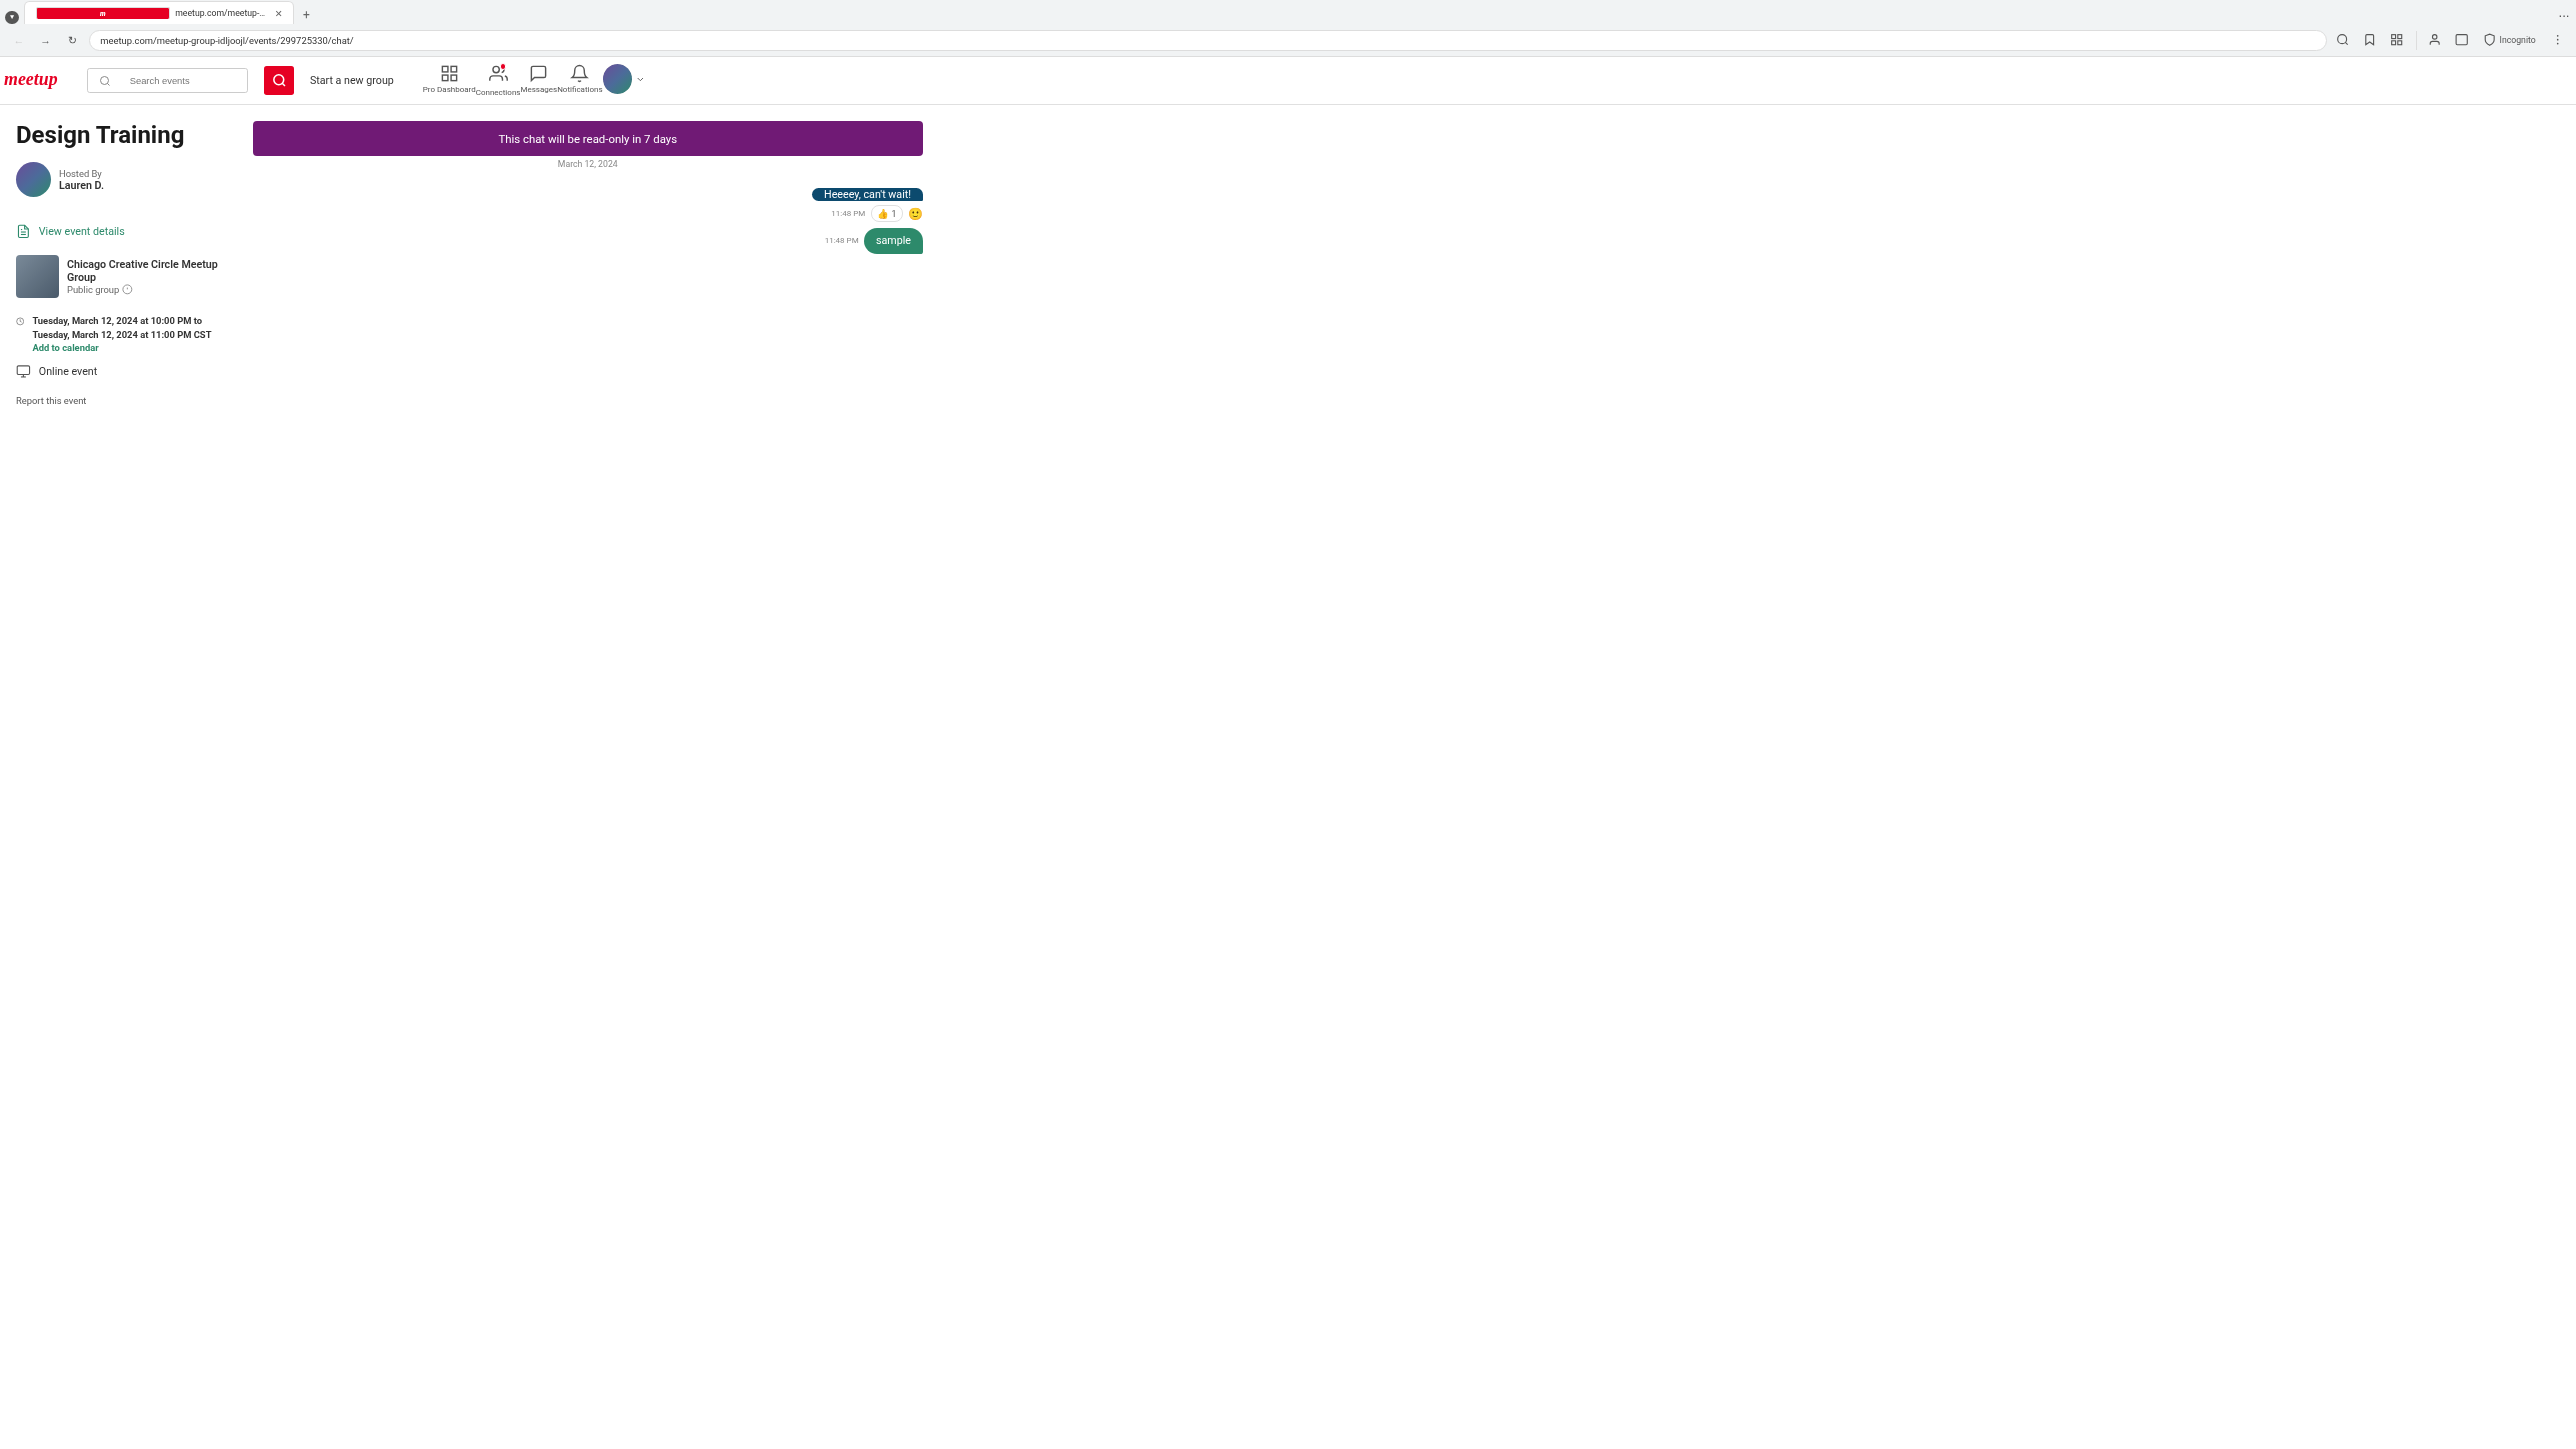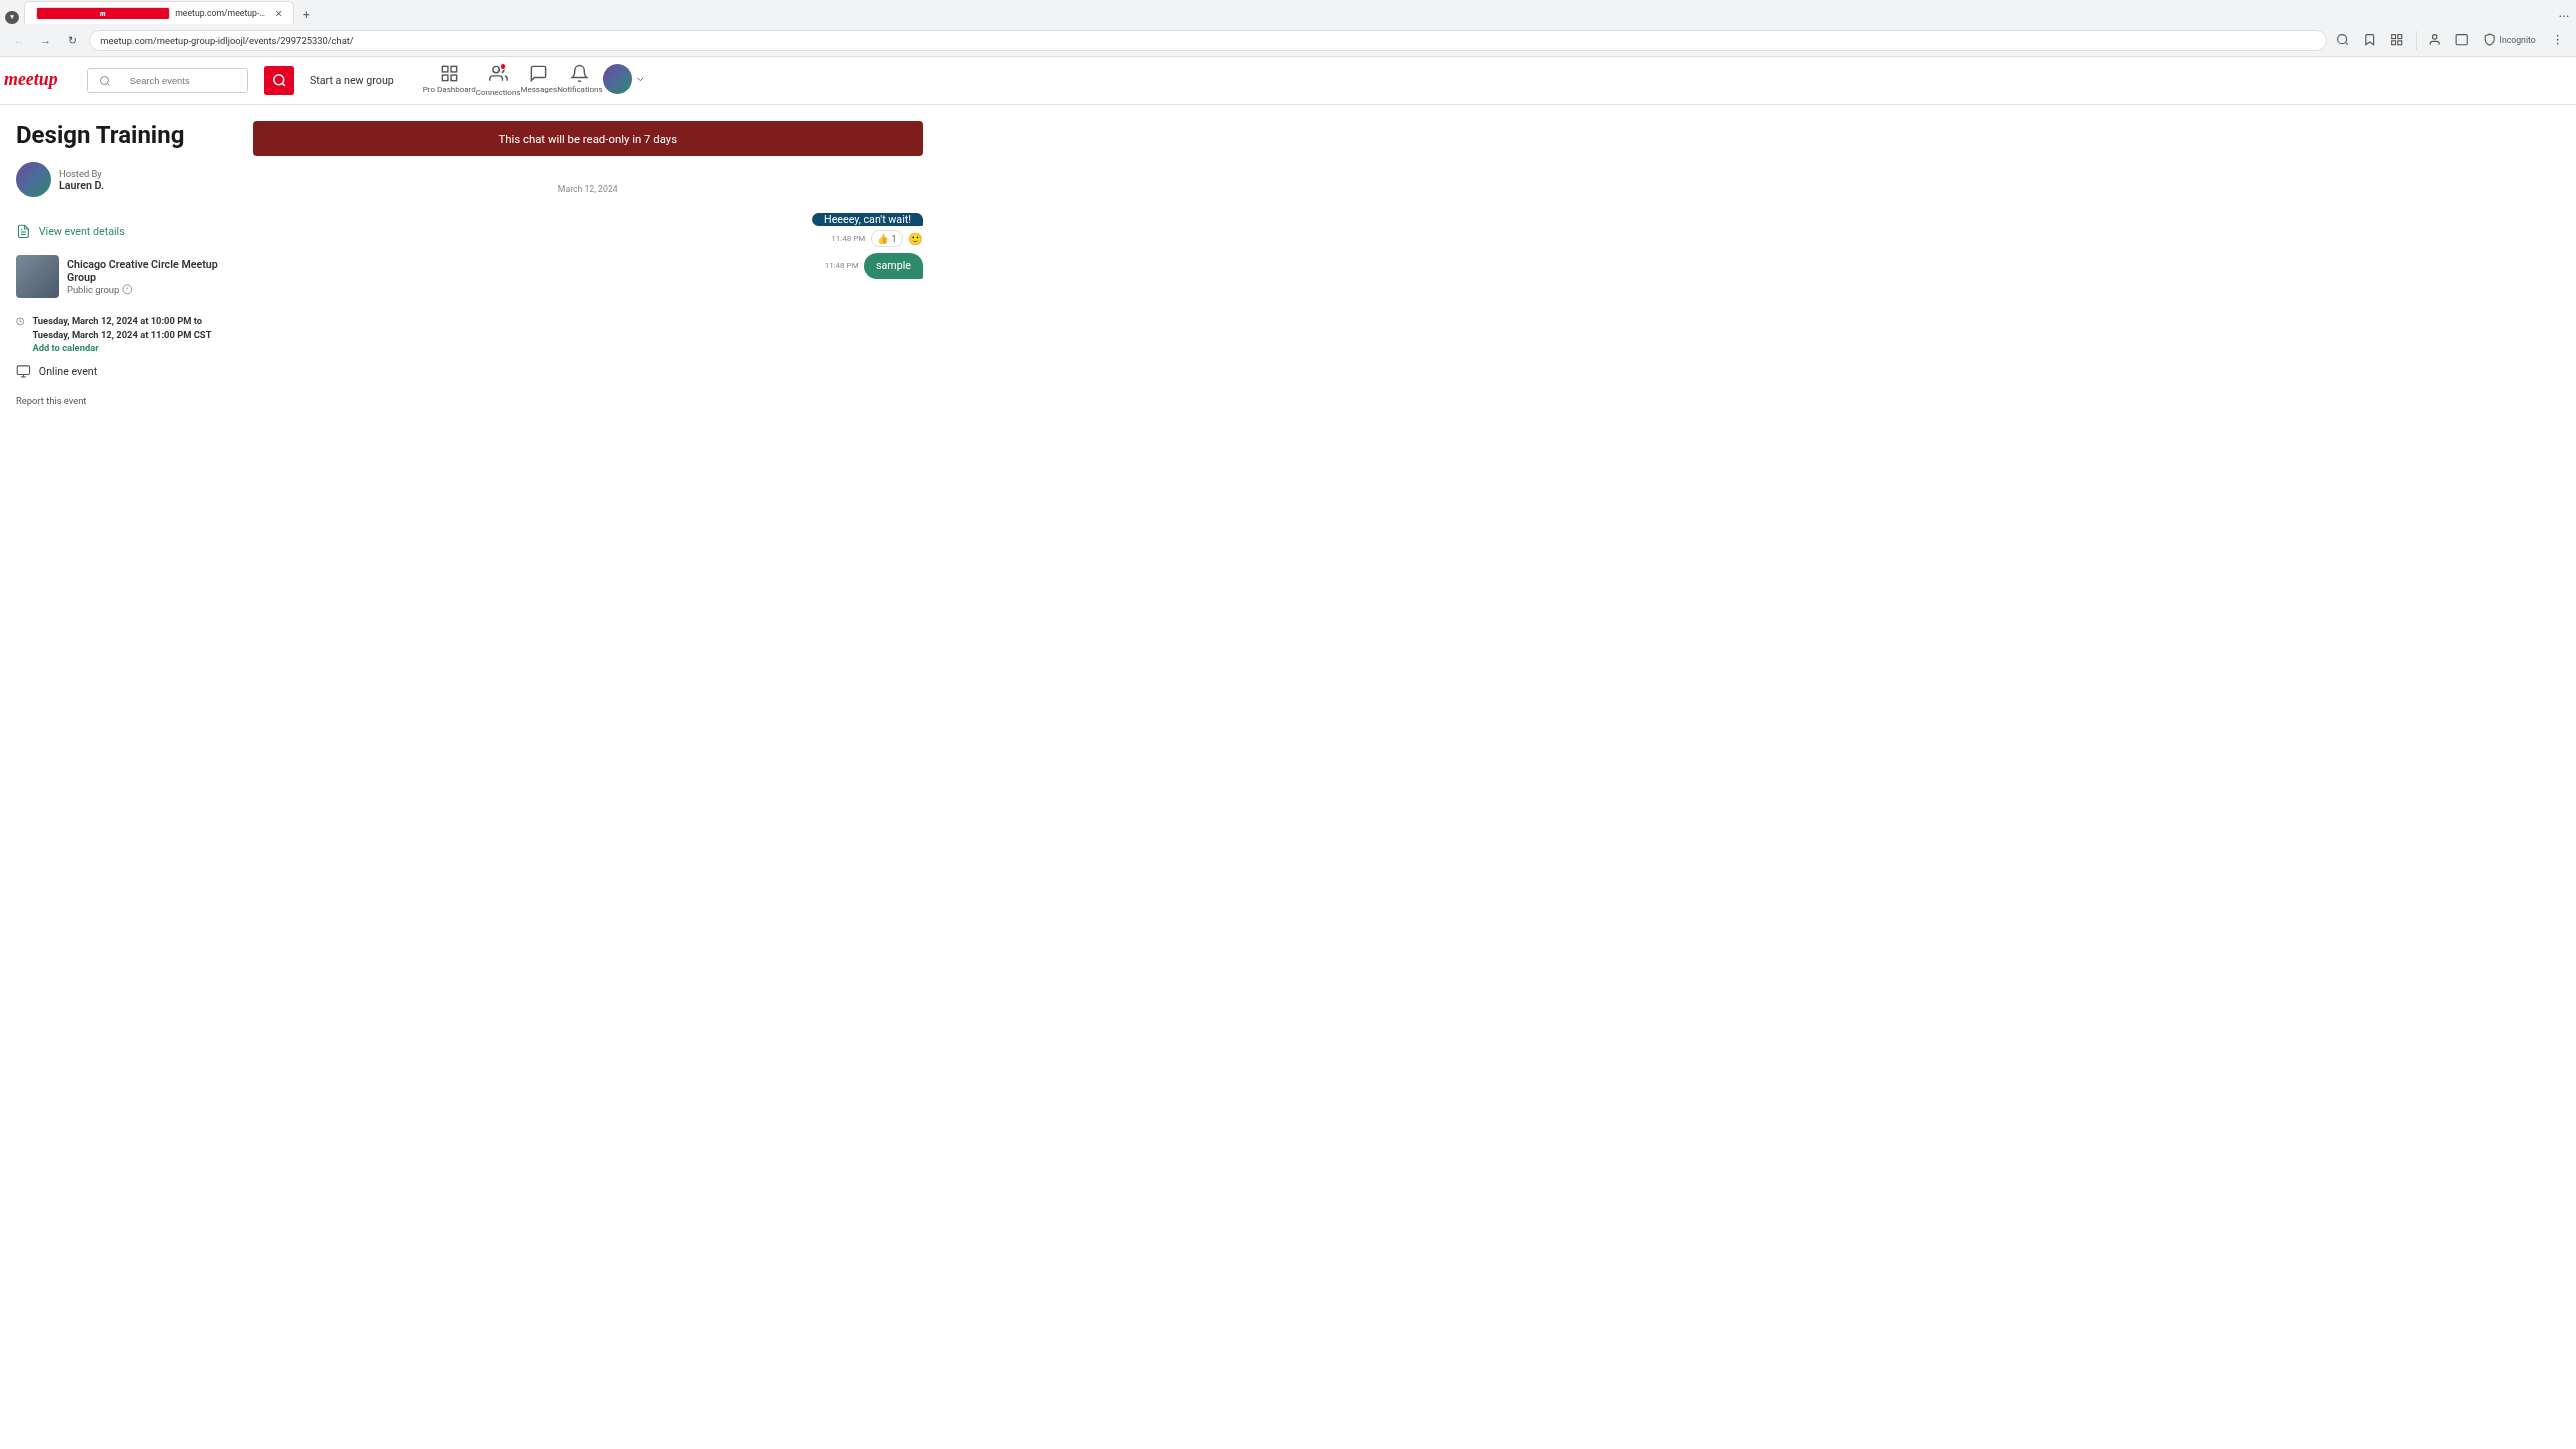--- a/index.html
+++ b/index.html
@@ -51,21 +51,21 @@
     .group-type { font-size: 9.4px; color: #666; display: flex; align-items: center; gap: 2.7px; }
     .event-datetime { display: flex; align-items: flex-start; gap: 8px; margin-bottom: 10.7px; font-weight: bold; }
     .datetime-text { font-size: 9.4px; color: #333; line-height: 1.5; }
     .add-calendar { font-size: 9.4px; color: #2d8a6b; cursor: pointer; }
     .online-event { display: flex; align-items: center; gap: 8px; font-size: 10.7px; color: #333; margin-bottom: 16px; }
     .report-link { font-size: 9.4px; color: #555; cursor: pointer; display: block; margin-top: 10.7px; }
 
     
     .chat-section { flex: 1; position: relative; }
     .chat-options-btn { position: absolute; top: 0; right: 0; background: none; border: none; cursor: pointer; font-size: 13.4px; color: #555; width: 24px; height: 24px; display: flex; align-items: center; justify-content: center; border-radius: 50%; }
-    .chat-readonly-banner { background: #7f1d1d; color: #fff; padding: 10.7px 16px; border-radius: 4px; text-align: center; font-size: 11.4px; margin-bottom: 28px; }
+    .chat-readonly-banner { background: #701a75; color: #fff; padding: 10.7px 16px; border-radius: 4px; text-align: center; font-size: 11.4px; margin-bottom: 3px; }
     .chat-date { text-align: center; font-size: 8.7px; color: #888; margin-bottom: 13.4px; }
     .chat-messages { padding: 5.4px 0; }
     .message-bubble { display: flex; justify-content: flex-end; margin-bottom: 5.4px; flex-direction: column; align-items: flex-end; }
     .bubble { background: #0c4a6e; color: #fff; padding: 0 12px; border-radius: 13.4px 13.4px 2.7px 13.4px; font-size: 10.7px; max-width: 255px; word-break: break-word; text-align: center; }
     .bubble-sample { background: #2d8a6b; color: #fff; padding: 6.7px 12px; border-radius: 13.4px 13.4px 2.7px 13.4px; font-size: 10.7px; max-width: 134px; }
     .message-meta { display: flex; align-items: center; gap: 5.4px; margin-top: 4px; }
     .message-time { font-size: 8px; color: #888; }
     .reaction-btn { display: flex; align-items: center; gap: 2.7px; background: #fff; border: 0.7px solid #e0e0e0; border-radius: 8px; padding: 2px 5.4px; cursor: pointer; font-size: 8.7px; }
     .emoji-btn { background: none; border: none; cursor: pointer; font-size: 12px; }
   </style>

